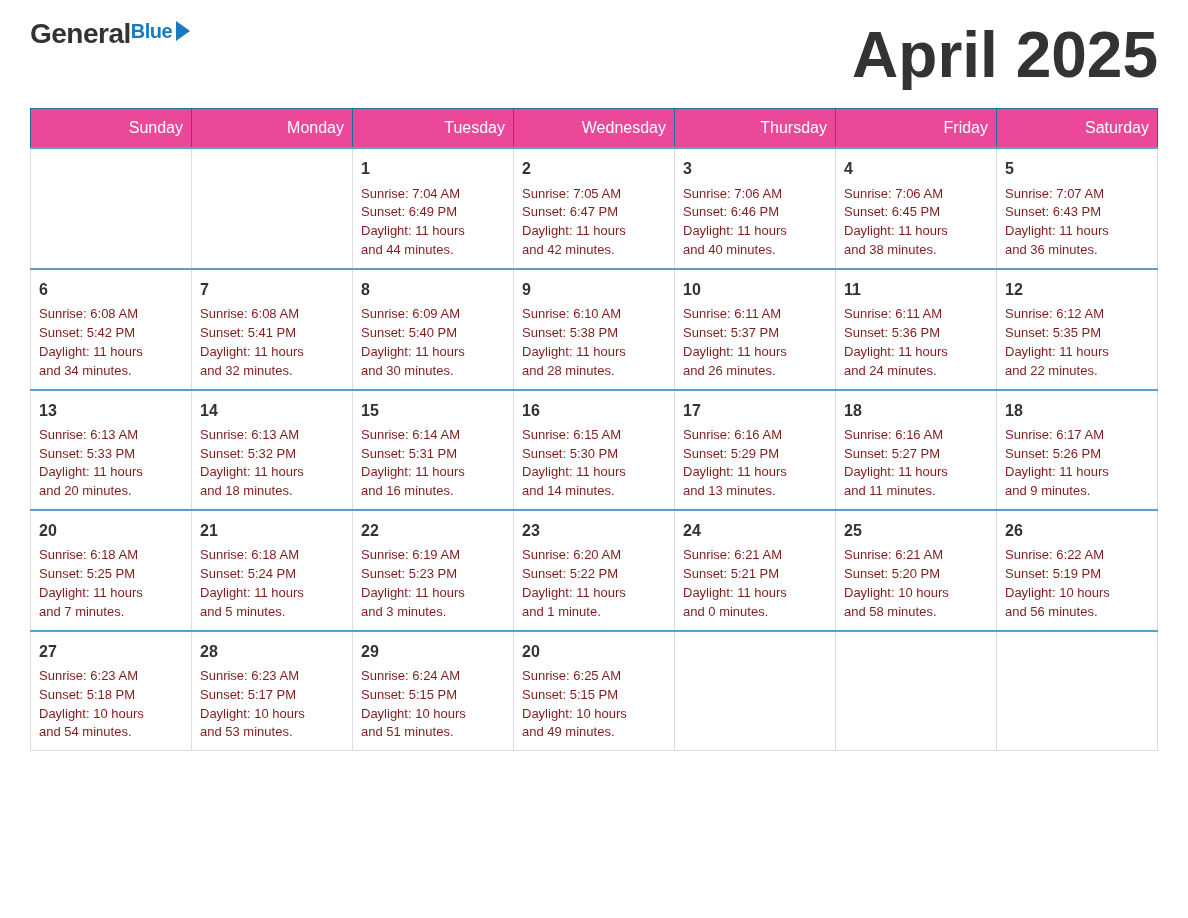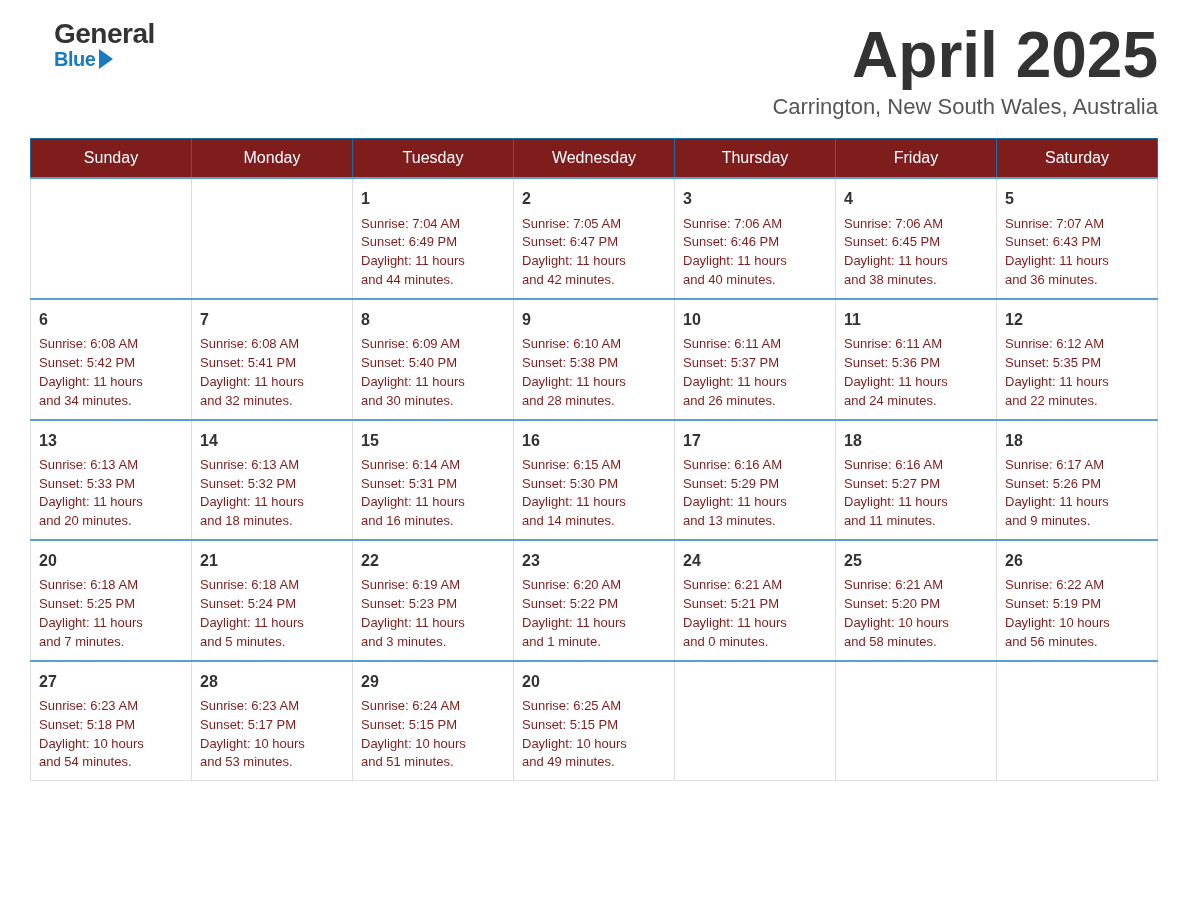--- a/index.html
+++ b/index.html
@@ -12,23 +12,22 @@
       padding: 20px 30px;
     }
     .header {
       display: flex;
       justify-content: space-between;
       align-items: flex-start;
       margin-bottom: 18px;
     }
     .logo {
       display: flex;
-      flex-direction: column;
+      flex-direction: row;
       align-items: flex-start;
-      margin-left: 24px;
     }
     .logo-general {
       font-size: 28px;
       font-weight: bold;
       color: #333;
       letter-spacing: -0.5px;
       line-height: 1;
     }
     .logo-blue-row {
       display: flex;
@@ -62,27 +61,27 @@
       font-size: 22px;
       color: #555;
       margin-top: 4px;
     }
     .calendar {
       width: 100%;
       border-collapse: collapse;
       border: 1px solid #ccc;
     }
     .calendar th {
-      background-color: #7f1d1d;
+      background-color: #ec4899;
       color: #fff;
       font-size: 16px;
       font-weight: normal;
       padding: 10px 8px;
       border: 1px solid #1a6fa0;
-      text-align: center;
+      text-align: right;
       width: calc(100% / 7);
     }
     .calendar td {
       vertical-align: top;
       padding: 8px 8px;
       border: 1px solid #ddd;
       border-top: 2px solid #5aa0c8;
       font-size: 13px;
       line-height: 1.45;
       width: calc(100% / 7);
@@ -109,21 +108,20 @@
 <div class="header">
   <div class="logo">
     <span class="logo-general">General</span>
     <div class="logo-blue-row">
       <span class="logo-blue">Blue</span>
       <div class="logo-triangle"></div>
     </div>
   </div>
   <div class="title-block">
     <div class="month-year">April 2025</div>
-    <div class="location">Carrington, New South Wales, Australia</div>
   </div>
 </div>
 
 <table class="calendar">
   <thead>
     <tr>
     <th>Sunday</th>
         <th>Monday</th>
         <th>Tuesday</th>
         <th>Wednesday</th>

